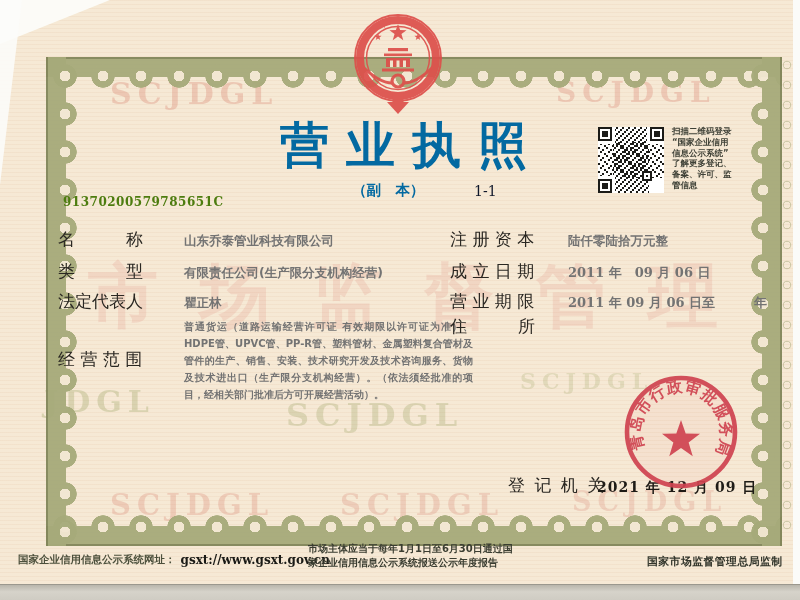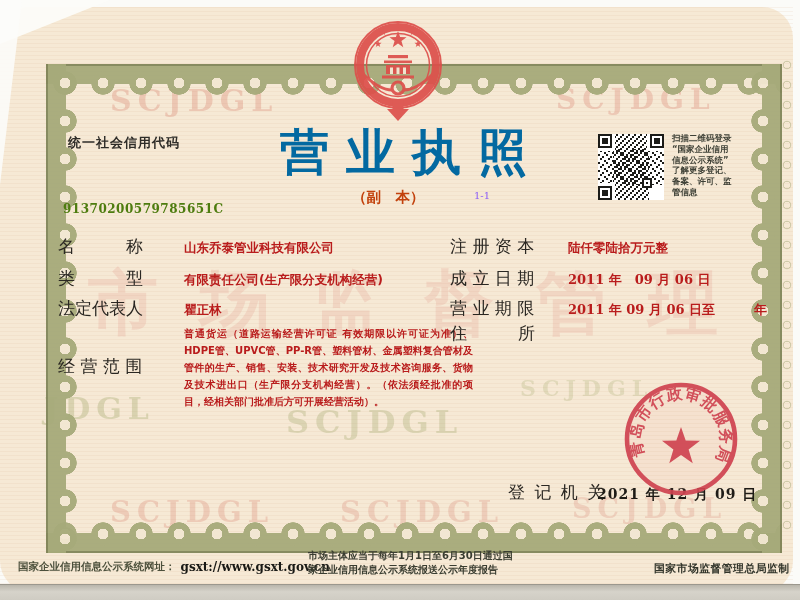--- a/index.html
+++ b/index.html
@@ -1,18 +1,18 @@
 <!DOCTYPE html>
 <html><head>
 <meta charset="utf-8">
 <style>
   html,body{margin:0;padding:0;}
   body{width:800px;height:600px;position:relative;overflow:hidden;background:#fbfbf8;
        font-family:"DejaVu Sans","Liberation Sans",sans-serif;}
-  .page{position:absolute;left:0;top:7px;width:793px;height:585px;background:#f6e9d5;border-radius:31px;}
+  .page{position:absolute;left:0;top:0;width:793px;height:585px;background:#f6e9d5;}
   .texture{position:absolute;inset:0;pointer-events:none;z-index:1;
        background:repeating-linear-gradient(0deg,rgba(219,180,148,.14) 0 1px,transparent 1px 4px);}
   
   .wm{position:absolute;z-index:2;font-weight:700;font-family:"DejaVu Serif","Liberation Serif",serif;
       letter-spacing:6px;white-space:nowrap;}
   .wm-tl{left:110px;top:76px;font-size:30px;color:rgba(214,126,108,.32);}
   .wm-tr{left:556px;top:76px;font-size:28px;color:rgba(214,126,108,.30);}
   .wm-ml{left:44px;top:384px;font-size:30px;color:rgba(150,158,92,.30);}
   .wm-mc{left:286px;top:396px;font-size:32px;color:rgba(150,158,92,.28);}
   .wm-mr{left:520px;top:368px;font-size:22px;color:rgba(150,158,92,.22);}
@@ -51,45 +51,45 @@
       radial-gradient(circle 13px at 15px 19px,#a6aa7a 88%,transparent 92%),
       linear-gradient(90deg,#a6aa7a,#a6aa7a);
     background-size:32px 38px,32px 38px,18px 100%;
     background-repeat:repeat-y,repeat-y,no-repeat;background-position:100% 0,100% 0,100% 0;}
   
   .abs{position:absolute;z-index:4;}
   .credit-label{left:68px;top:127px;font-size:13px;letter-spacing:1px;color:#2e2c28;font-weight:600;}
   .credit-code{left:63px;top:150px;font-size:12px;font-family:"DejaVu Serif",serif;
       letter-spacing:.5px;color:#4d7c0f;font-weight:600;margin-top:45px;}
   .title{left:280px;top:113px;font-size:49px;font-weight:700;letter-spacing:17px;color:#0369a1;white-space:nowrap;}
-  .subtitle{left:352px;top:181px;font-size:14.5px;color:#c2410c;font-weight:600;}
-  .pageno{left:474px;top:183px;font-size:10px;font-family:"DejaVu Serif",serif;color:#8b5cf6;}
+  .subtitle{left:352px;top:181px;font-size:14.5px;color:#0369a1;font-weight:600;}
+  .pageno{left:474px;top:183px;font-size:14px;font-family:"DejaVu Serif",serif;color:#0f172a;}
   .qr{left:598px;top:127px;width:66px;height:66px;}
   .qr-caption{left:672px;top:126px;width:66px;font-size:8.5px;line-height:10.8px;
       color:#3e4036;font-weight:600;white-space:pre-line;}
   .row{position:absolute;display:flex;align-items:center;z-index:4;}
   .f-label{font-size:17px;color:#2a2722;font-weight:500;flex:none;white-space:nowrap;}
-  .f-value{font-size:12.5px;font-weight:700;color:#b91c1c;padding-top:3px;white-space:nowrap;padding-left:32px;}
+  .f-value{font-size:12.5px;font-weight:700;color:#737373;padding-top:3px;white-space:nowrap;padding-left:32px;}
   .lw{width:94px;} .rw{width:86px;} .rw4{width:102px;}
   .scope{width:289px;font-size:10px;line-height:17px;text-align:justify;white-space:normal;}
   .numval{font-family:"DejaVu Serif",serif;font-weight:600;font-size:13px;padding-top:3px;}
   .addr{font-size:10.5px;padding-top:5px;}
   .authority{left:508px;top:438px;font-size:17px;letter-spacing:2px;color:#2a2722;font-weight:500;margin-top:36px;}
   .regdate{left:597px;top:479px;font-size:14px;font-family:"DejaVu Serif",serif;
       font-weight:600;letter-spacing:1px;color:#1e1b16;z-index:4;}
   .seal{left:606px;top:364px;width:150px;height:140px;z-index:6;opacity:.92;pointer-events:none;}
   .emblem{left:352px;top:4px;width:92px;height:116px;z-index:5;}
   
   .footer-left{left:18px;top:553px;display:flex;gap:5px;align-items:center;z-index:8;}
   .fl-label{font-size:10.5px;color:#4c503c;font-weight:600;}
   .fl-url{font-size:12px;font-weight:700;color:#191915;font-family:"DejaVu Serif",serif;}
   .footer-center{left:308px;top:542px;font-size:10px;line-height:13.5px;color:#3a3d31;
       font-weight:600;white-space:pre-line;z-index:8;}
   .footer-right{left:647px;top:555px;font-size:10.8px;color:#31342a;font-weight:600;
-      letter-spacing:.5px;z-index:8;margin-left:7px;}
+      letter-spacing:.5px;z-index:8;}
   
   .wedge-top{left:0;top:0;width:0;height:0;z-index:7;
       border-top:44px solid rgba(252,252,249,.95);border-right:110px solid transparent;}
   .wedge-left{left:0;top:0;width:0;height:0;z-index:7;
       border-left:22px solid rgba(252,252,249,.9);border-bottom:185px solid transparent;}
   .right-strip{right:0;top:0;width:7px;height:600px;background:#fbfbf8;z-index:7;}
   .edge-coins{right:6px;top:55px;width:14px;height:480px;z-index:7;
       background:radial-gradient(circle 6px at 7px 10px,transparent 52%,rgba(150,155,105,.45) 60%,transparent 78%);
       background-size:14px 20px;background-repeat:repeat-y;}
   .bottom-strip{left:0;bottom:0;width:800px;height:15px;z-index:7;border-top:1px solid #9b988e;
@@ -146,21 +146,20 @@
       <rect x="51" y="56.5" width="3" height="6.5" fill="#f6e9d5"></rect>
       <rect x="30" y="64.5" width="32" height="3"></rect>
       <circle cx="46" cy="77" r="6" fill="none" stroke="#dd4f4b" stroke-width="3.2"></circle>
       <path d="M12,64 Q28,79 40,79" fill="none" stroke="#dd4f4b" stroke-width="3"></path>
       <path d="M80,64 Q64,79 52,79" fill="none" stroke="#dd4f4b" stroke-width="3"></path>
       <rect x="40.5" y="89" width="11" height="9"></rect>
       <polygon points="35,98 46,110 57,98"></polygon>
     </g>
   </svg>
 
-  <div class="abs credit-label">统一社会信用代码</div>
   <div class="abs credit-code">91370200579785651C</div>
   <div class="abs title">营业执照</div>
   <div class="abs subtitle">（副　本）</div>
   <div class="abs pageno">1-1</div>
 
   <svg class="abs qr" viewBox="0 0 33 33" shape-rendering="crispEdges">
     <defs>
       <pattern id="qp1" width="3" height="3" patternUnits="userSpaceOnUse">
         <rect x="0" y="0" width="1" height="1" fill="#1b1b18"></rect>
         <rect x="2" y="1" width="1" height="1" fill="#1b1b18"></rect>

